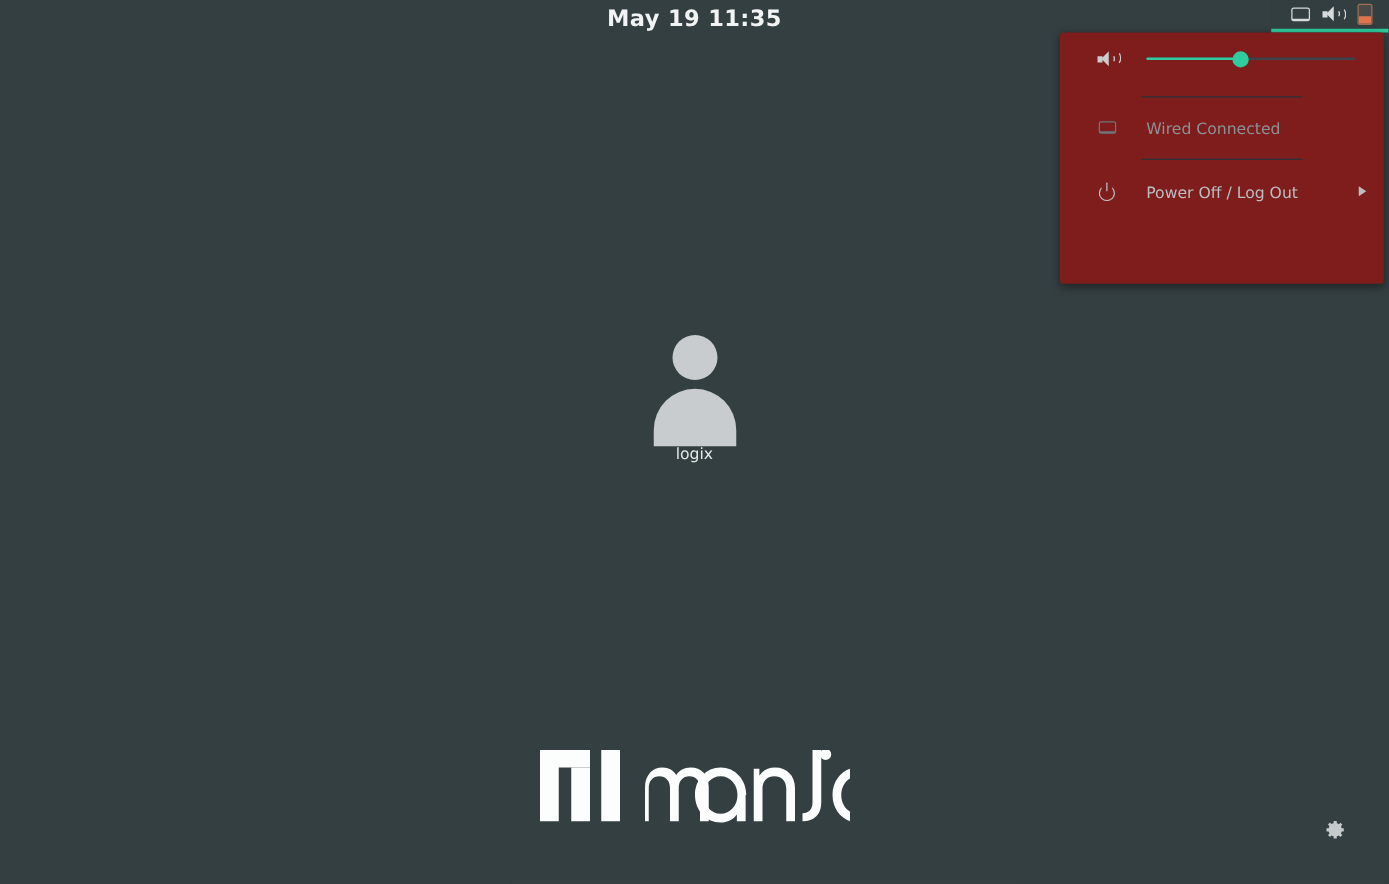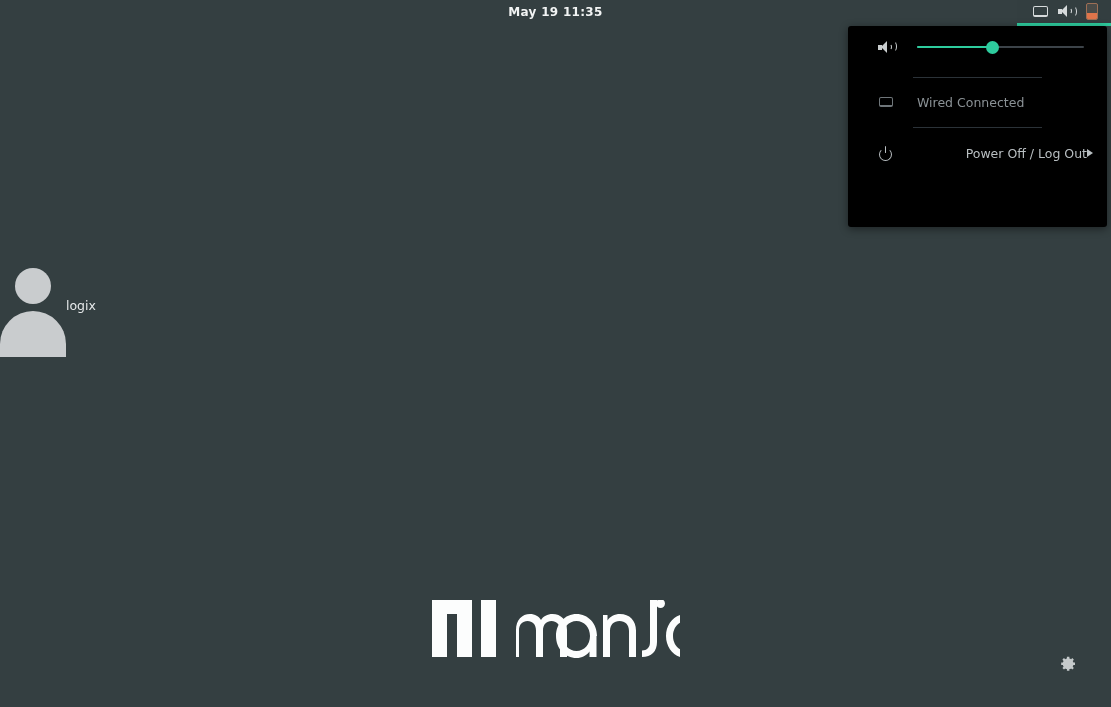--- a/index.html
+++ b/index.html
@@ -25,21 +25,21 @@
     height: 26px;
     background: #343f41;
     z-index: 30;
   }
 
   #clock {
     position: absolute;
     left: 0; right: 0;
     top: 5px;
     text-align: center;
-    font-size: 12px;
+    font-size: 18px;
     font-weight: bold;
     color: #f2f4f4;
     letter-spacing: 0.3px;
   }
 
   #tray {
     position: absolute;
     right: 0;
     top: 0;
     height: 26px;
@@ -114,21 +114,21 @@
     background: #e0744a;
   }
 
   
   #system-menu {
     position: absolute;
     left: 848px;
     top: 26px;
     width: 259px;
     height: 201px;
-    background: #000000;
+    background: #7f1d1d;
     border-radius: 3px;
     box-shadow: 0 2px 8px rgba(0,0,0,0.45);
     z-index: 40;
     padding: 0;
   }
 
   .menu-volume-row {
     height: 42px;
     display: flex;
     align-items: center;
@@ -182,21 +182,21 @@
 
   .menu-row {
     height: 30px;
     display: flex;
     align-items: center;
     padding: 0 14px 0 30px;
     color: #8b9296;
     font-size: 12.5px;
   }
   .menu-row .label { margin-left: 23px; }
-  .menu-row.power { color: #b9bfc2; height: 32px; text-align: right; }
+  .menu-row.power { color: #b9bfc2; height: 32px; }
   .menu-row.power .label { flex: 1; }
 
   .row-icon {
     width: 16px;
     display: flex;
     align-items: center;
     justify-content: center;
   }
 
   .icon-monitor-sm {
@@ -247,21 +247,21 @@
     border-bottom: 4.5px solid transparent;
     border-left: 6px solid #b9bfc2;
   }
 
   
   #login-area {
     position: absolute;
     left: 0; right: 0;
     top: 255px;
     display: flex;
-    flex-direction: row;
+    flex-direction: column;
     align-items: center;
   }
 
   #avatar {
     position: relative;
     width: 66px;
     height: 95px;
   }
   #avatar .head {
     position: absolute;

